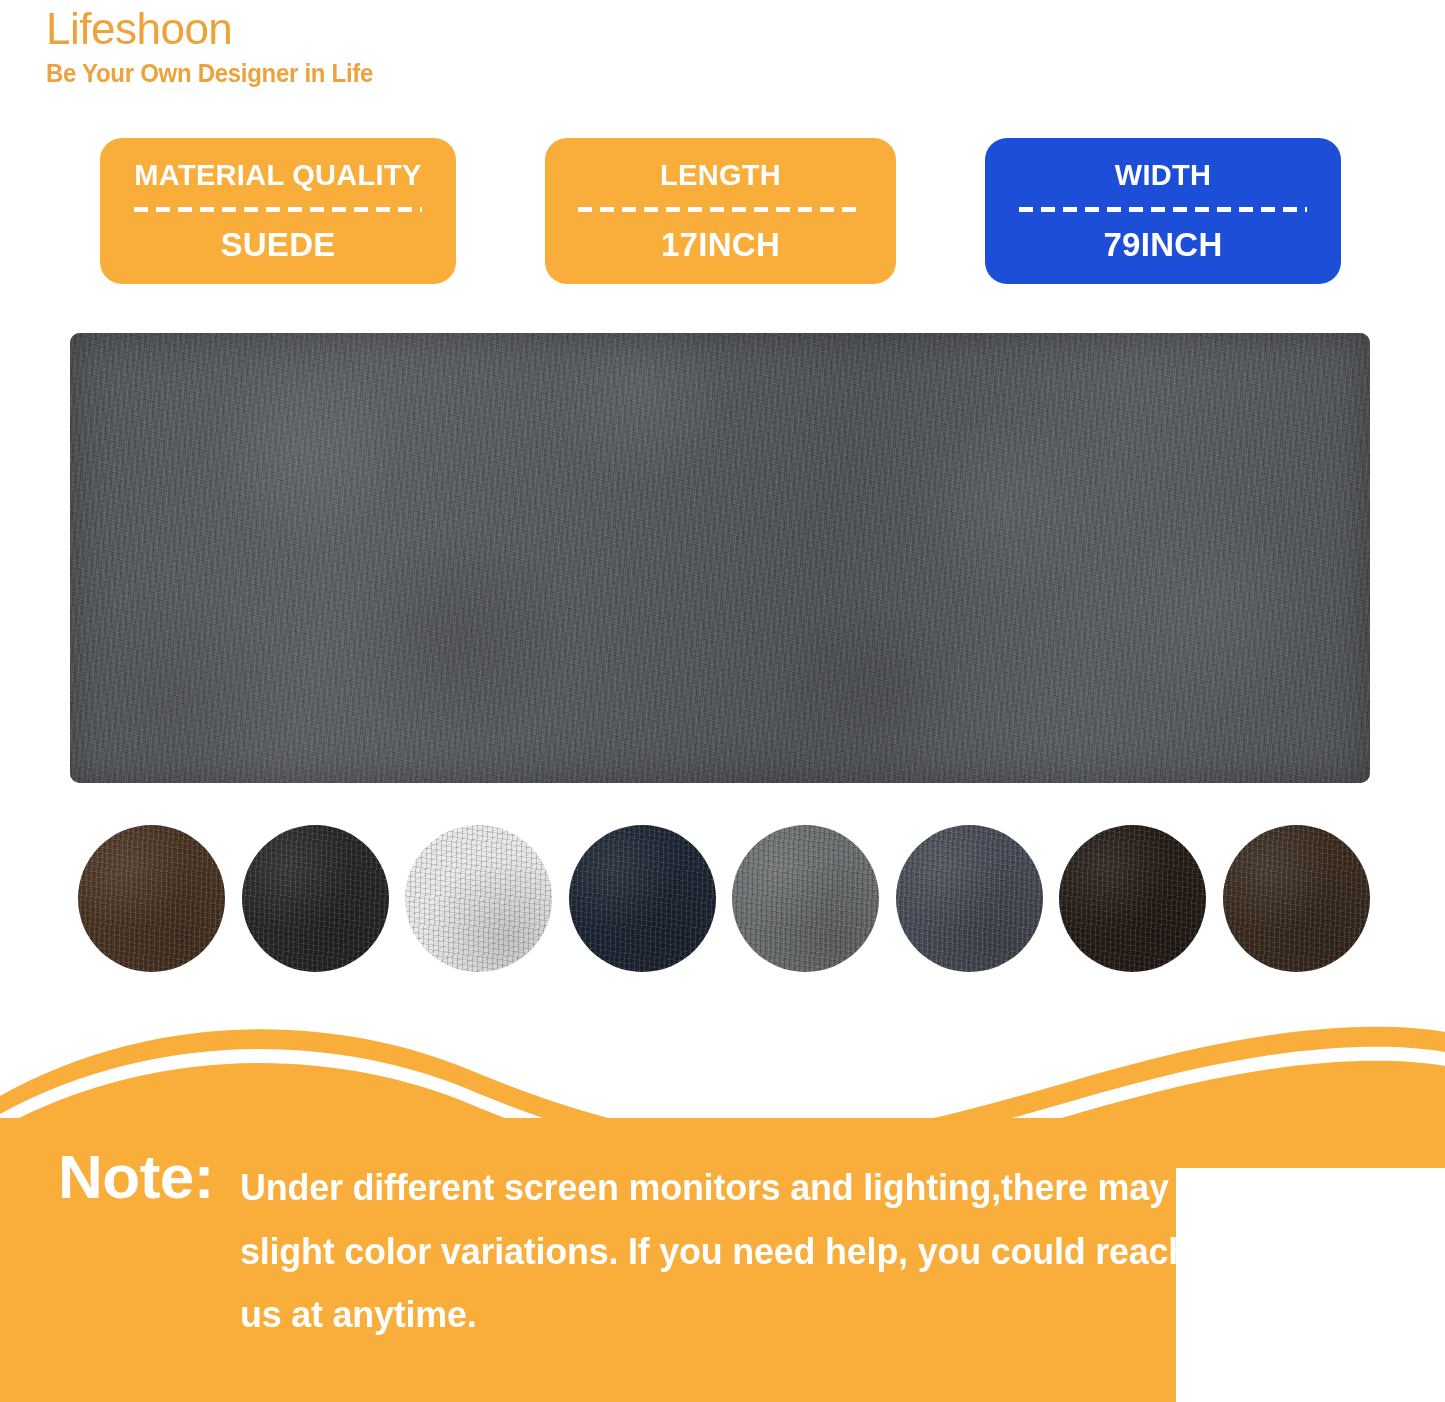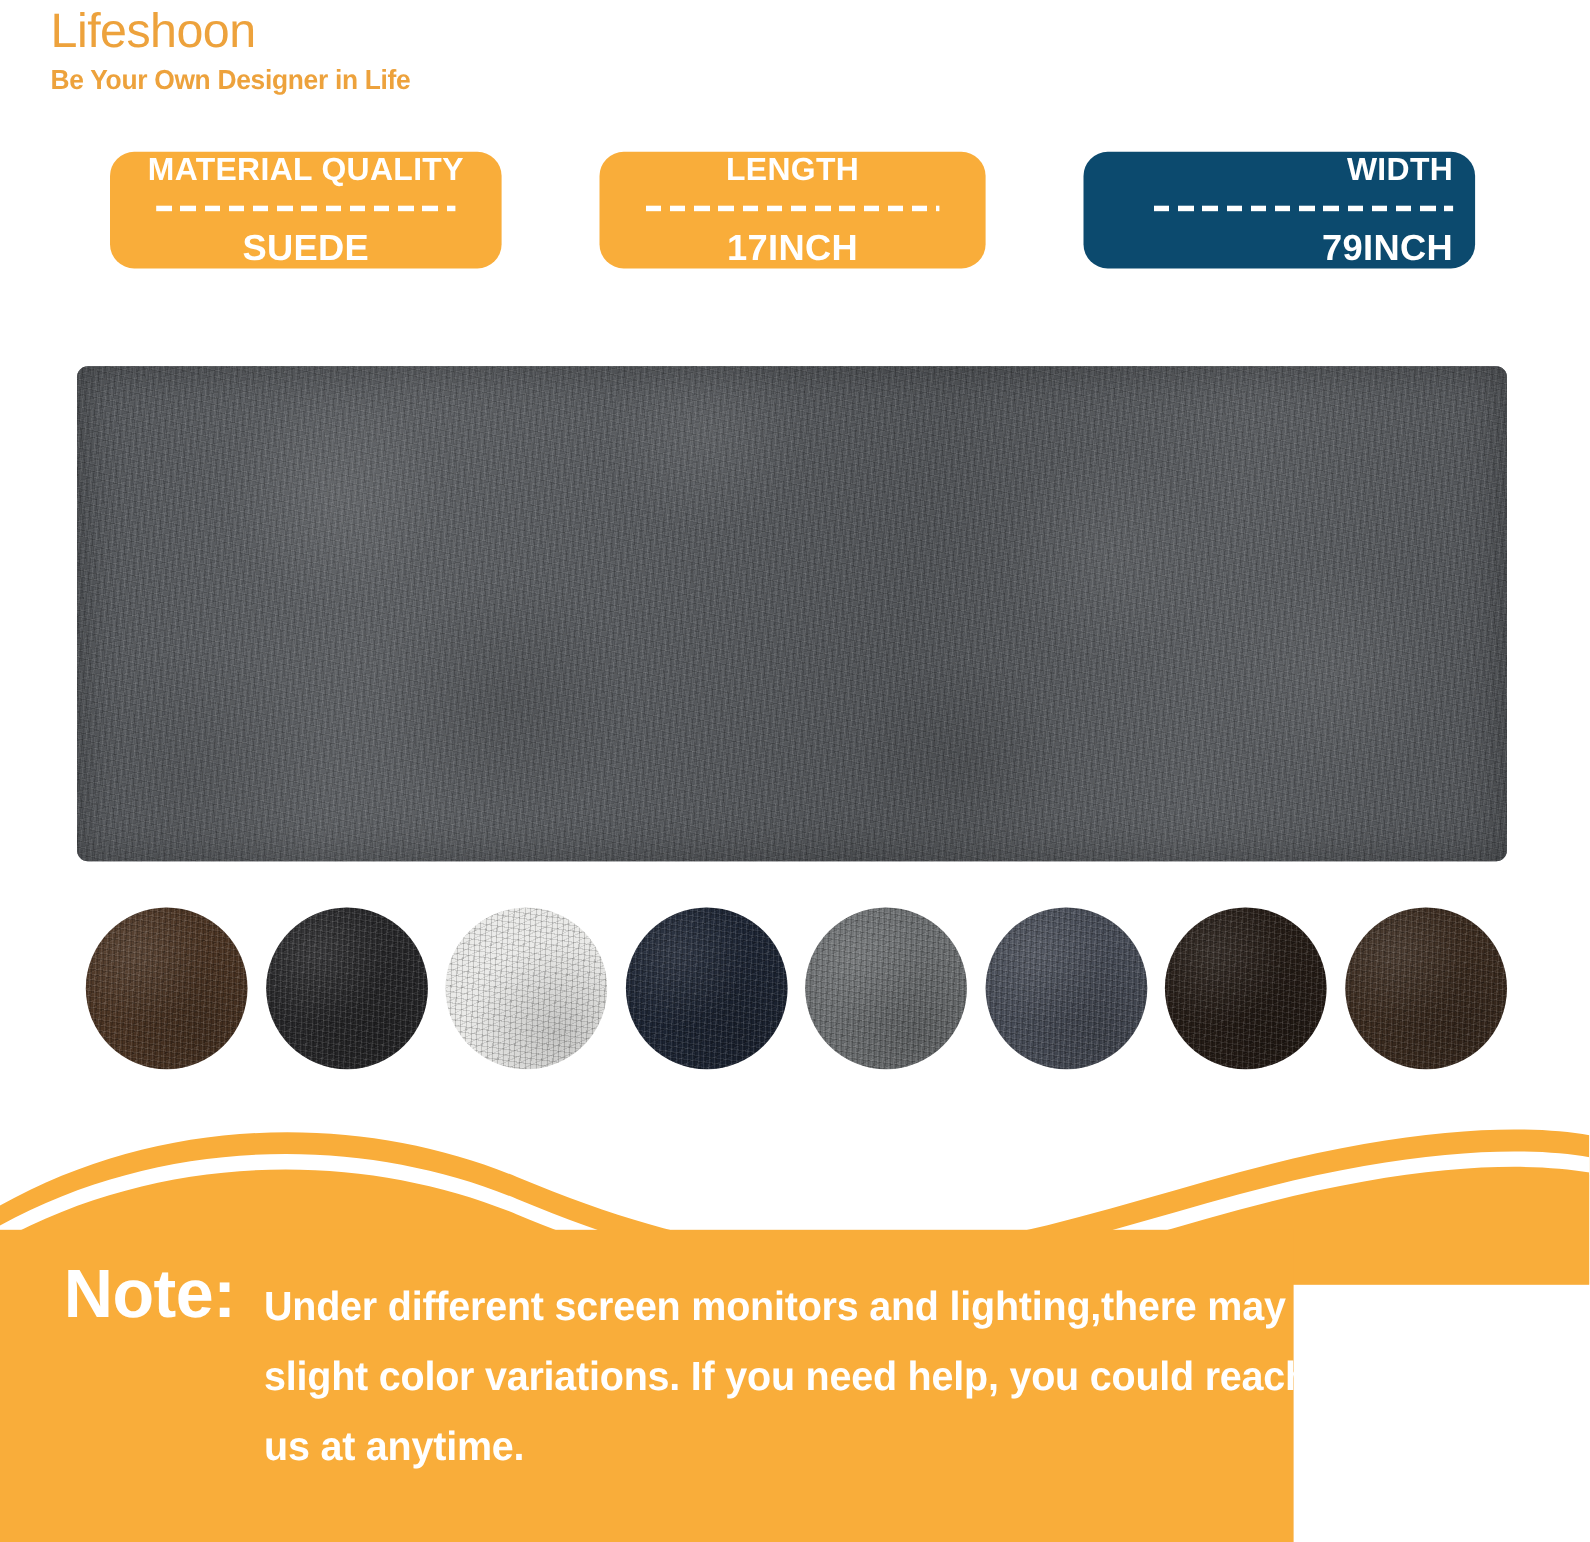--- a/index.html
+++ b/index.html
@@ -50,28 +50,28 @@
   .spec-row {
     position: absolute;
     left: 0;
     top: 138px;
     width: 1445px;
     height: 146px;
   }
   .spec-card {
     position: absolute;
     top: 0;
-    height: 106px;
+    height: 146px;
     background: #F9AD3A;
     border-radius: 22px;
     display: flex;
     flex-direction: column;
     align-items: center;
     justify-content: center;
-    padding: 0 20px;
+    padding: 0 10px;
   }
   .spec-card.c1 { left: 100px;  width: 356px; }
   .spec-card.c2 { left: 545px;  width: 351px; }
   .spec-card.c3 { left: 985px;  width: 356px; }
 
   .spec-title {
     font-size: 29px;
     font-weight: bold;
     color: #FFFFFF;
     letter-spacing: 0.3px;
@@ -268,21 +268,21 @@
       <div class="spec-divider"></div>
       <div class="spec-value">SUEDE</div>
     </div>
 
     <div class="spec-card c2" style="background: rgb(249, 173, 58);">
       <div class="spec-title">LENGTH</div>
       <div class="spec-divider"></div>
       <div class="spec-value">17INCH</div>
     </div>
 
-    <div class="spec-card c3" style="background: #0c4a6e; align-items: flex-end;">
+    <div class="spec-card c3" style="background: #1d4ed8;">
       <div class="spec-title">WIDTH</div>
       <div class="spec-divider"></div>
       <div class="spec-value">79INCH</div>
     </div>
 
   </div>
 
   <div class="rug" id="rug" style="background: rgb(85, 88, 92);">
     <div class="rug-tex" style="background-color: rgb(85, 88, 92);"></div>
     <div class="rug-tex2"></div>

